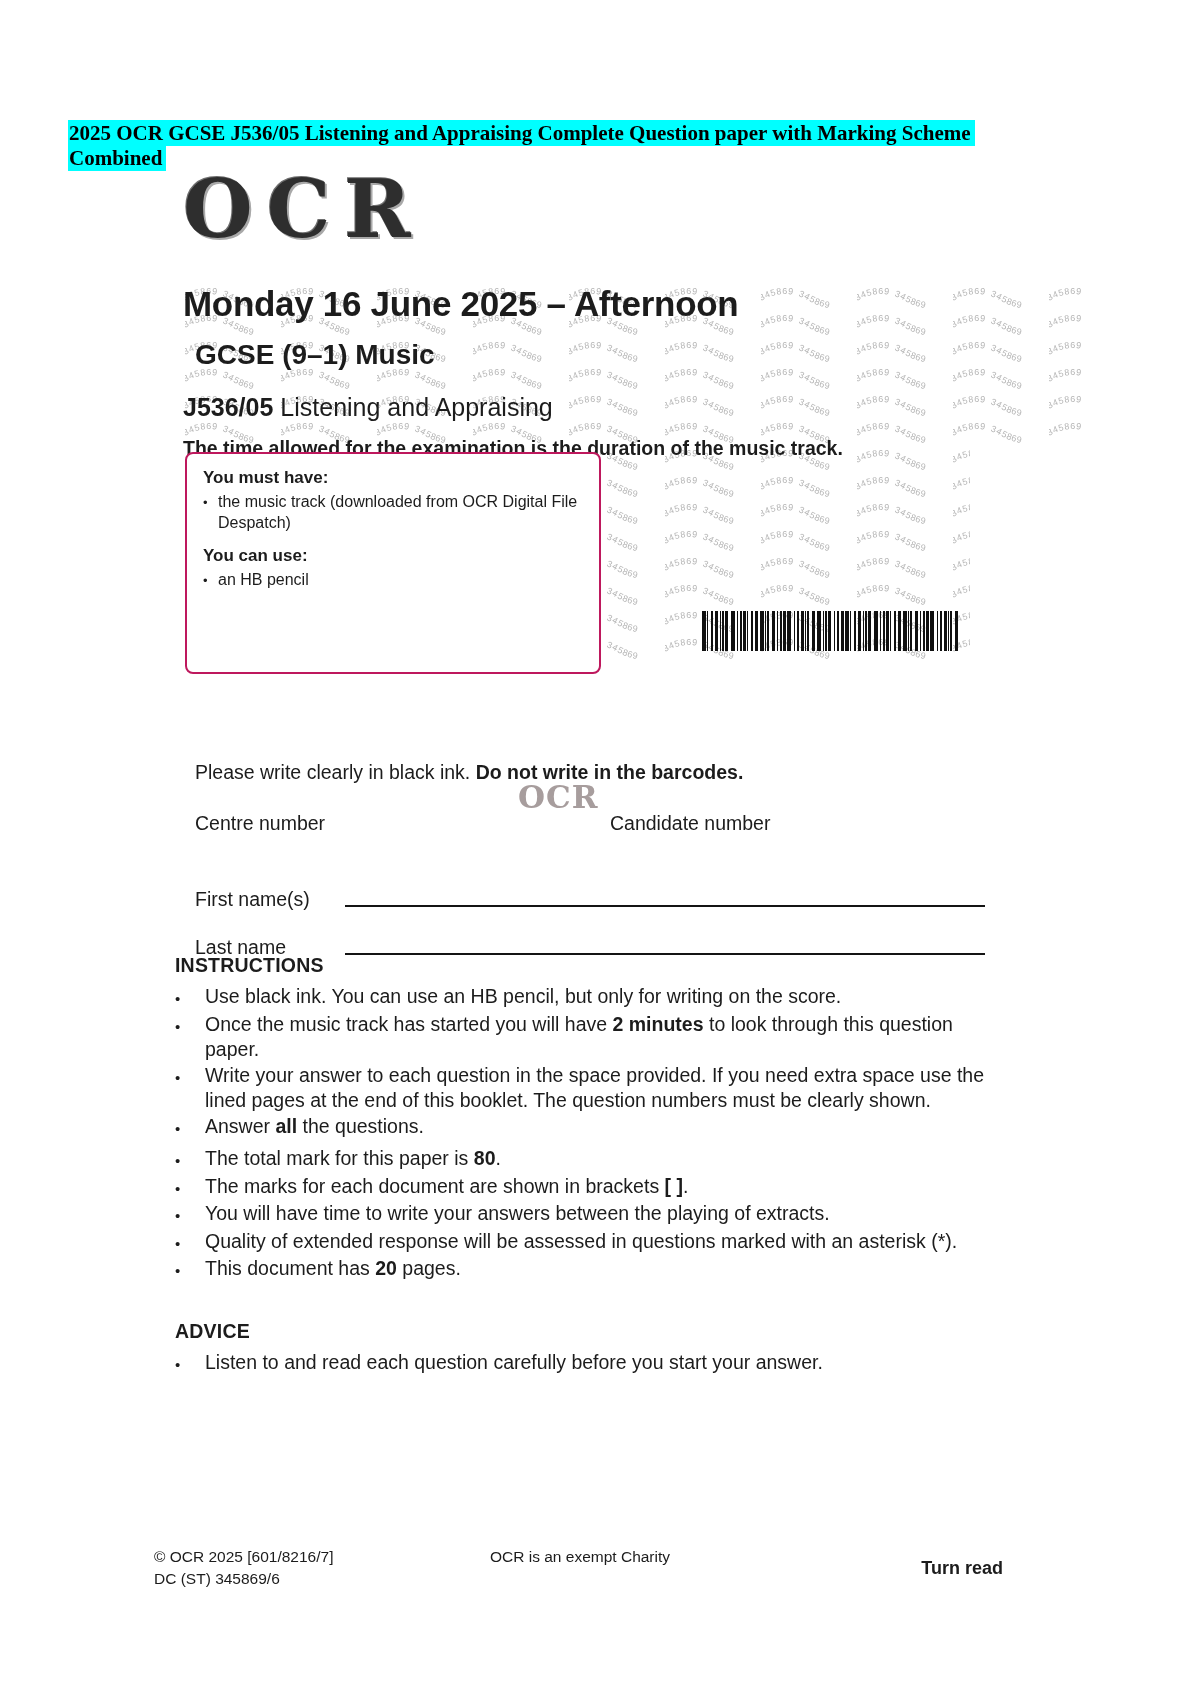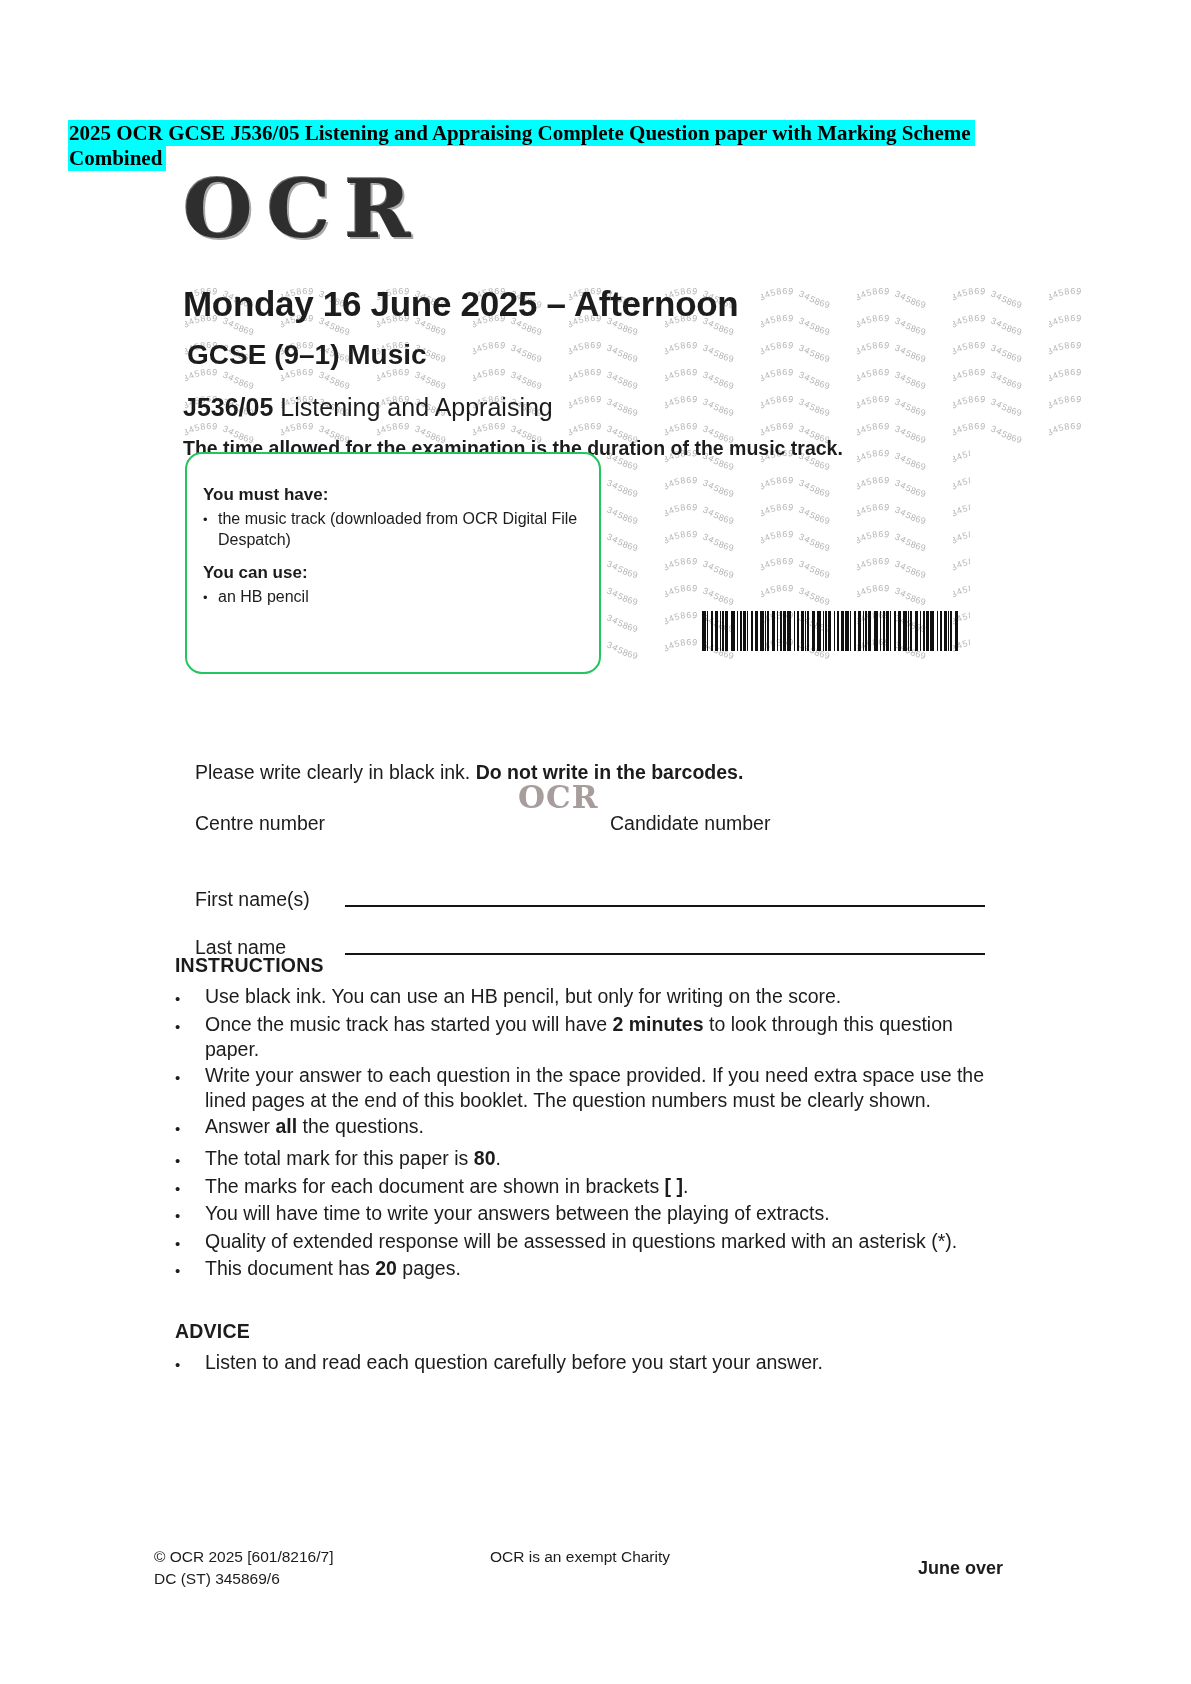--- a/index.html
+++ b/index.html
@@ -26,30 +26,30 @@
     font-family:"DejaVu Serif", serif; font-weight:bold;
     font-size:80px; line-height:92px; letter-spacing:14px; color:#2e2e2e;
     text-shadow:2px 2px 0 #a9a9a9, -1px -1px 0 #6e6e6e;
     z-index:2;
   }
 
   
   .watermark { left:185px; top:255px; z-index:0; }
 
   .date-line { left:183px; top:284px; font-size:35px; font-weight:bold; letter-spacing:-0.3px; z-index:1; }
-  .qual-line { left:187px; top:339px; font-size:28px; font-weight:bold; z-index:1; }
+  .qual-line { left:195px; top:339px; font-size:28px; font-weight:bold; z-index:1; }
   .paper-line { left:183px; top:393px; font-size:25px; font-weight:normal; z-index:1; }
   .paper-line b { font-weight:bold; }
   .time-note { left:183px; top:437px; font-size:19.5px; font-weight:bold; z-index:1; }
 
   
   .req-box {
     left:185px; top:452px; width:416px; height:222px;
-    border:2px solid #22c55e; border-radius:17px; background:#fff;
-    padding:30px 12px 0 16px; z-index:2;
+    border:2px solid #be185d; border-radius:8px; background:#fff;
+    padding:13px 12px 0 16px; z-index:2;
   }
   .req-head { font-size:17px; font-weight:bold; line-height:22px; }
   .req-item { display:flex; font-size:16px; line-height:21px; margin:2px 0 12px; }
   .req-item .bdot { width:15px; font-size:13px; padding-top:1px; }
   .req-item p { flex:1; }
 
   .barcode { left:702px; top:611px; z-index:2; }
   .barcode rect { fill:#101010; }
 
   .write-clearly { left:195px; top:761px; font-size:19.5px; z-index:1; }
@@ -251,13 +251,13 @@
   <div class="sec-head">ADVICE</div>
   <div class="bullet-item">
     <span class="bdot">•</span>
     <p><span>Listen to and read each question carefully before you start your answer.</span><b></b><span></span></p>
   </div>
 </div>
 
 <div class="abs foot-copy">© OCR 2025 [601/8216/7]</div>
 <div class="abs foot-ref">DC (ST) 345869/6</div>
 <div class="abs foot-charity">OCR is an exempt Charity</div>
-<div class="abs foot-turnover">June over</div>
+<div class="abs foot-turnover">Turn read</div>
 
 </body></html>

